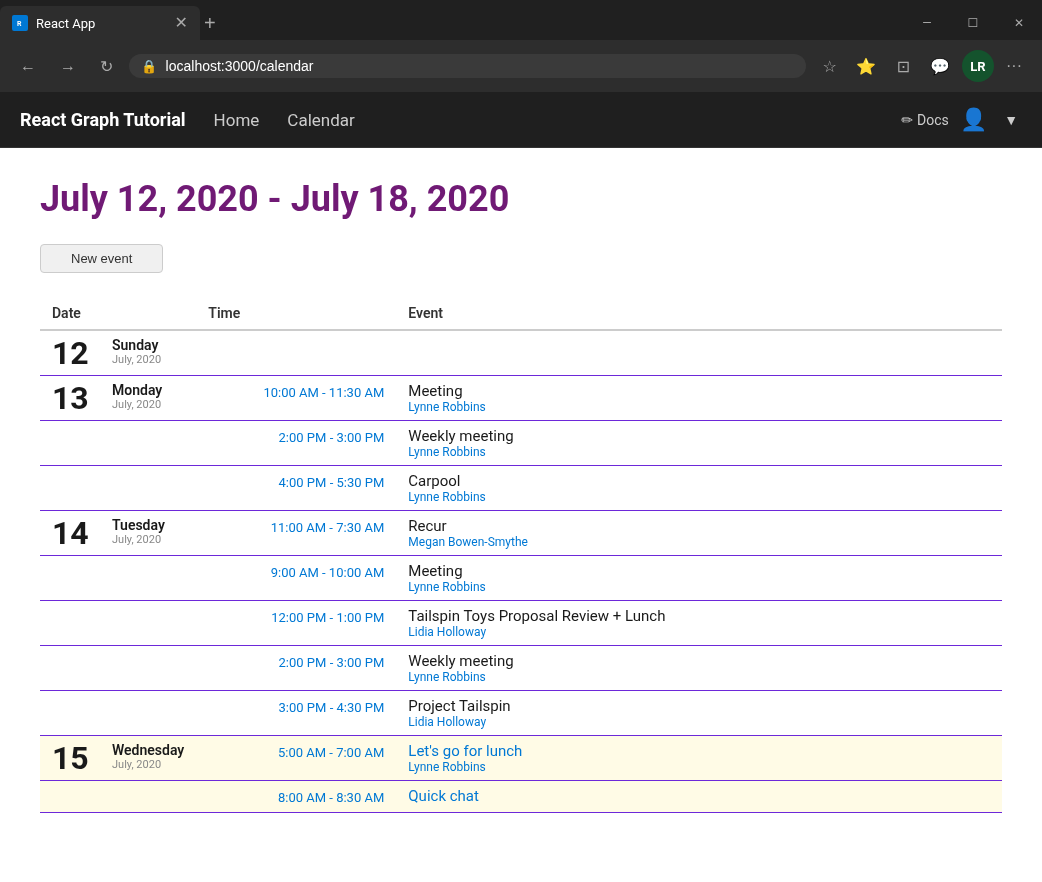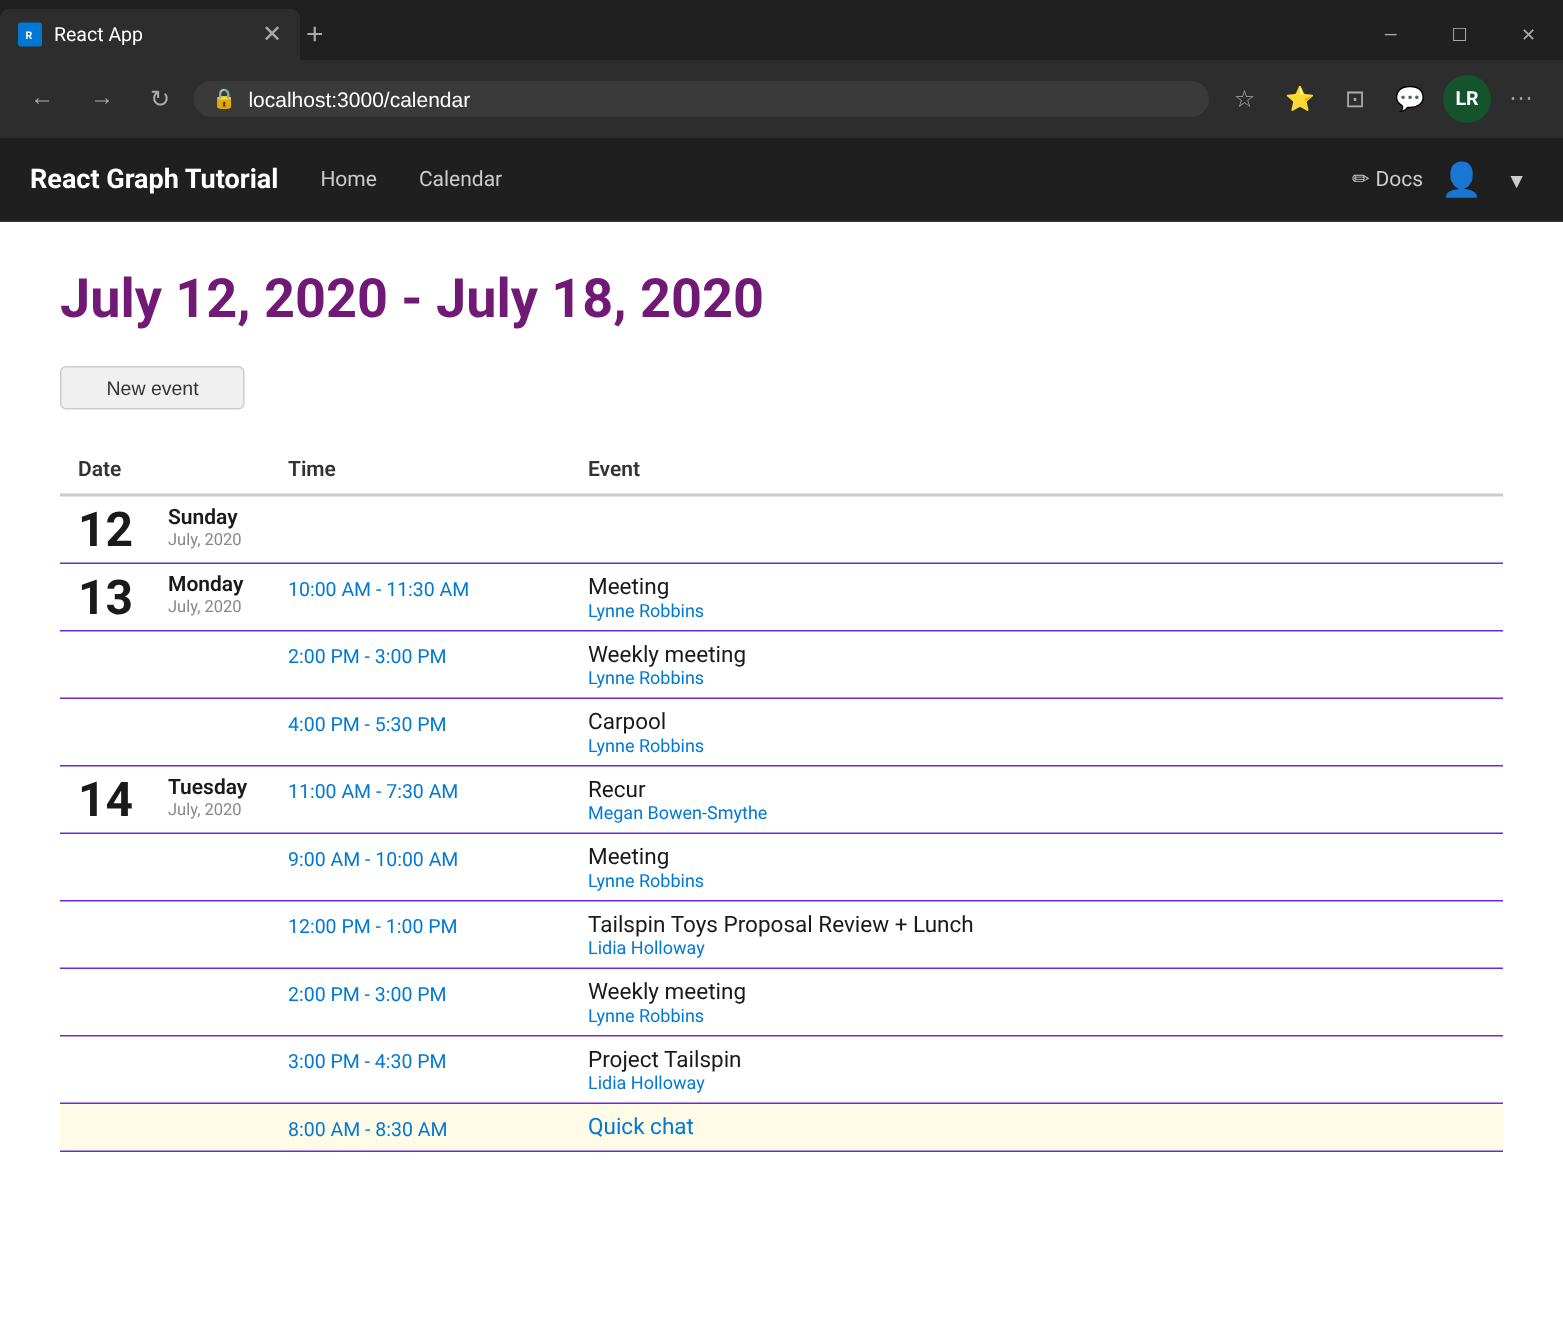--- a/index.html
+++ b/index.html
@@ -21,37 +21,37 @@
     .address-icon { color: #aaa; font-size: 13px; }
     .address-input { background: none; border: none; color: #fff; font-size: 14px; flex: 1; outline: none; }
     .toolbar-icons { display: flex; gap: 4px; align-items: center; }
     .toolbar-icon-btn { background: none; border: none; color: #aaa; cursor: pointer; font-size: 16px; padding: 4px 8px; border-radius: 4px; }
     .avatar-circle { width: 32px; height: 32px; border-radius: 50%; background: #14532d; display: flex; align-items: center; justify-content: center; color: #fff; font-size: 13px; font-weight: bold; }
 
     
     .app-navbar { background: #1f1f1f; color: #fff; display: flex; align-items: center; padding: 16px 20px; height: 56px; border-bottom: 1px solid #333; }
     .app-title { font-size: 18px; font-weight: bold; color: #fff; margin-right: 16px; }
     .app-nav-links { display: flex; gap: 4px; flex: 1; }
-    .app-nav-link { color: #ccc; text-decoration: none; padding: 6px 12px; border-radius: 4px; font-size: 14px; cursor: pointer; text-align: center; }
+    .app-nav-link { color: #ccc; text-decoration: none; padding: 6px 12px; border-radius: 4px; font-size: 17px; cursor: pointer; text-align: center; }
     .app-nav-right { display: flex; align-items: center; gap: 8px; margin-left: auto; }
     .docs-btn { display: flex; align-items: center; gap: 4px; color: #ccc; text-decoration: none; font-size: 14px; cursor: pointer; }
     .user-icon-btn { background: none; border: none; cursor: pointer; color: #ccc; font-size: 22px; padding: 4px; }
     .dropdown-arrow { background: none; border: none; cursor: pointer; color: #ccc; font-size: 14px; padding: 4px; }
 
     
     .main-content { padding: 30px 40px; background: #fff; min-height: 700px; }
     .page-heading { font-size: 36px; font-weight: bold; color: #701a75; margin-bottom: 24px; }
     .new-event-btn { background: #f0f0f0; border: 1px solid #ccc; color: #333; font-size: 13px; padding: 6px 30px; border-radius: 4px; cursor: pointer; margin-bottom: 24px; display: inline-block; }
 
     
     .calendar-table { width: 100%; border-collapse: collapse; }
     .calendar-table th { text-align: left; font-size: 14px; font-weight: 600; color: #333; padding: 8px 12px; border-bottom: 2px solid #ccc; }
     .calendar-table td { padding: 6px 12px; border-bottom: 1px solid #6d28d9; vertical-align: top; }
     .col-date { width: 140px; }
-    .col-time { width: 200px; }
+    .col-time { width: 200px; text-align: right; }
     .col-event { }
 
     .date-cell { display: flex; align-items: flex-start; gap: 8px; }
     .date-number { font-size: 32px; font-weight: bold; color: #1a1a1a; line-height: 1; min-width: 40px; }
     .date-info { display: flex; flex-direction: column; margin-left: 12px; }
     .date-dayname { font-size: 14px; font-weight: 600; color: #1a1a1a; }
     .date-month { font-size: 11px; color: #888; }
 
     .time-text { color: #0078d4; font-size: 13px; }
     .event-name { font-size: 15px; color: #1a1a1a; }
@@ -221,20 +221,36 @@
         </tr>
         <tr>
           <td class="col-date"></td>
           <td class="col-time"><span class="time-text">3:00 PM - 4:30 PM</span></td>
           <td class="col-event">
       <div class="event-name">Project Tailspin</div>
       <div class="event-organizer">Lidia Holloway</div>
     </td>
         </tr>
         <tr class="highlighted-row">
+          <td class="col-date">
+      <div class="date-cell">
+        <span class="date-number">15</span>
+        <div class="date-info">
+          <span class="date-dayname">Wednesday</span>
+          <span class="date-month">July, 2020</span>
+        </div>
+      </div>
+          </td>
+          <td class="col-time"><span class="time-text">5:00 AM - 7:00 AM</span></td>
+          <td class="col-event">
+      <div class="highlighted-event-name">Let's go for lunch</div>
+      <div class="event-organizer">Lynne Robbins</div>
+    </td>
+        </tr>
+        <tr class="highlighted-row">
           <td class="col-date"></td>
           <td class="col-time"><span class="time-text">8:00 AM - 8:30 AM</span></td>
           <td class="col-event">
       <div class="highlighted-event-name">Quick chat</div>
 
     </td>
         </tr>
       </tbody>
   </table>
 </div>

